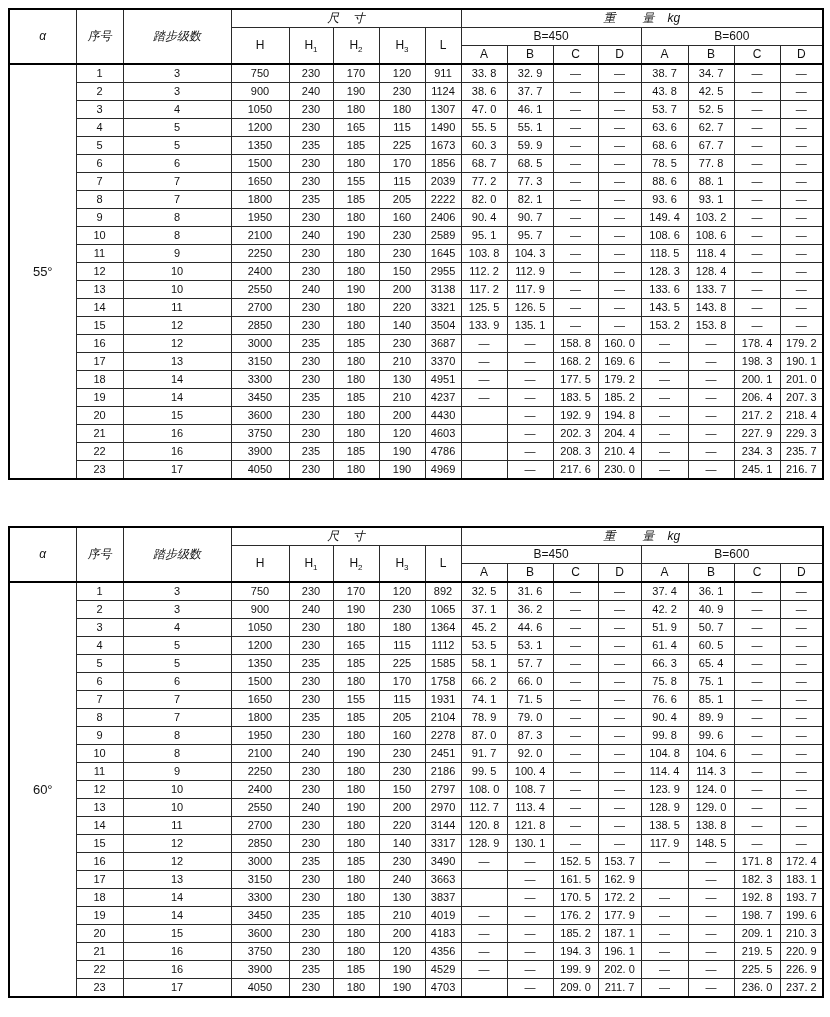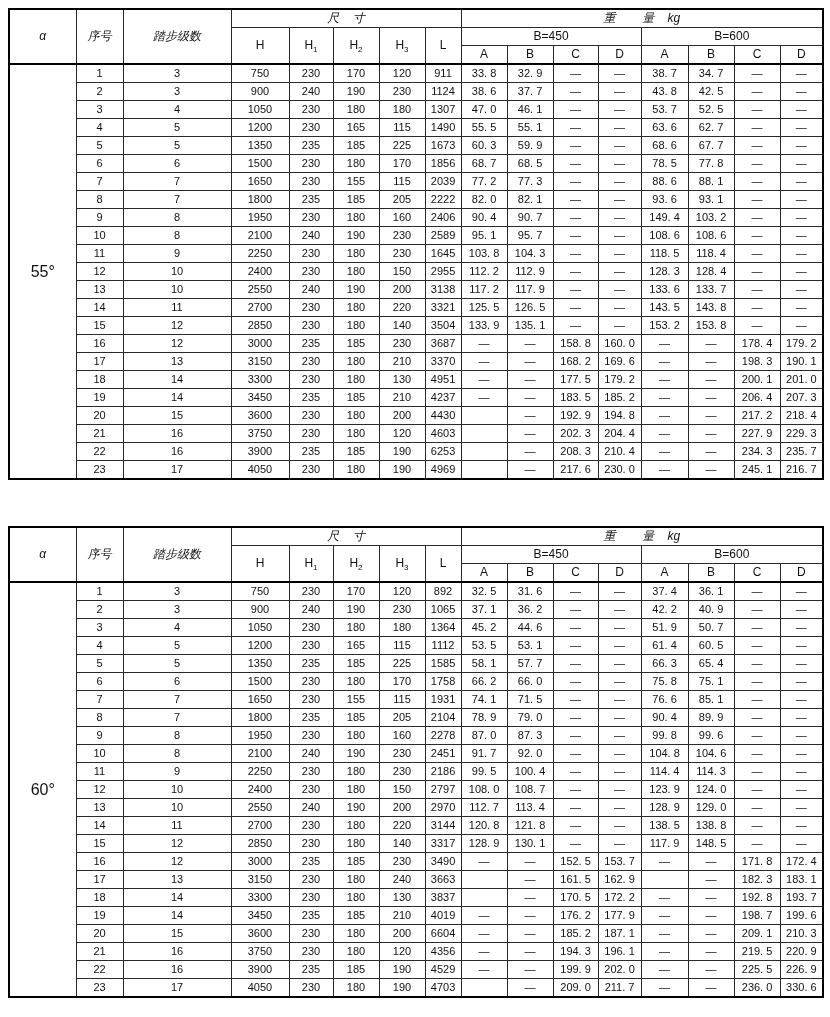--- a/index.html
+++ b/index.html
@@ -22,21 +22,21 @@
     vertical-align:middle;
     font-weight:normal;
     white-space:pre;
     overflow:hidden;
     padding:0;
   }
   .spec-table thead { border-bottom:2px solid #000; }
   .spec-table thead th { font-size:12px; height:17px; line-height:17px; }
   .spec-table thead tr.group-row th { height:16px;font-style:italic; }
   .spec-table td { font-size:11px; height:17.3px; line-height:17px; }
-  .spec-table td.alpha-cell { font-size:16px; }
+  .spec-table td.alpha-cell { font-size:13px; }
   .spec-table sub { font-size:8px; line-height:0; }
   .table-gap { height:46px; }
 </style>
 </head>
 <body>
 
 <div class="page">
 
   <table class="spec-table">
     <colgroup>
@@ -444,21 +444,21 @@
           <td>227. 9</td>
           <td>229. 3</td>
         </tr>
         <tr>
           <td>22</td>
           <td>16</td>
           <td>3900</td>
           <td>235</td>
           <td>185</td>
           <td>190</td>
-          <td>6253</td>
+          <td>4786</td>
           <td></td>
           <td>—</td>
           <td>208. 3</td>
           <td>210. 4</td>
           <td>—</td>
           <td>—</td>
           <td>234. 3</td>
           <td>235. 7</td>
         </tr>
         <tr>
@@ -855,21 +855,21 @@
           <td>198. 7</td>
           <td>199. 6</td>
         </tr>
         <tr>
           <td>20</td>
           <td>15</td>
           <td>3600</td>
           <td>230</td>
           <td>180</td>
           <td>200</td>
-          <td>6604</td>
+          <td>4183</td>
           <td>—</td>
           <td>—</td>
           <td>185. 2</td>
           <td>187. 1</td>
           <td>—</td>
           <td>—</td>
           <td>209. 1</td>
           <td>210. 3</td>
         </tr>
         <tr>
@@ -914,18 +914,18 @@
           <td>180</td>
           <td>190</td>
           <td>4703</td>
           <td></td>
           <td>—</td>
           <td>209. 0</td>
           <td>211. 7</td>
           <td>—</td>
           <td>—</td>
           <td>236. 0</td>
-          <td>330. 6</td>
+          <td>237. 2</td>
         </tr>
       </tbody>
   </table>
 
 </div>
 
 </body></html>

